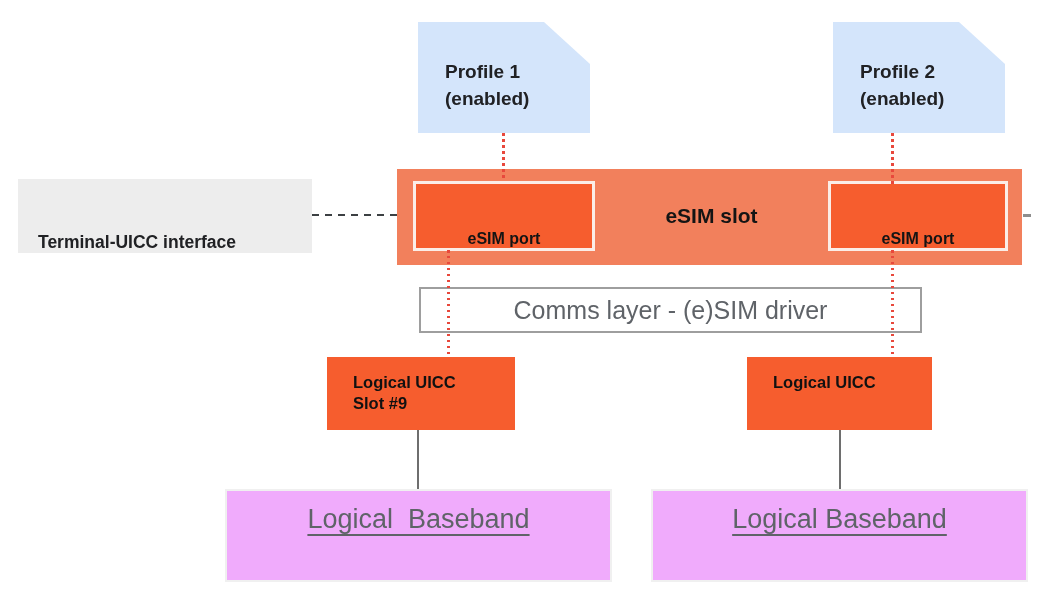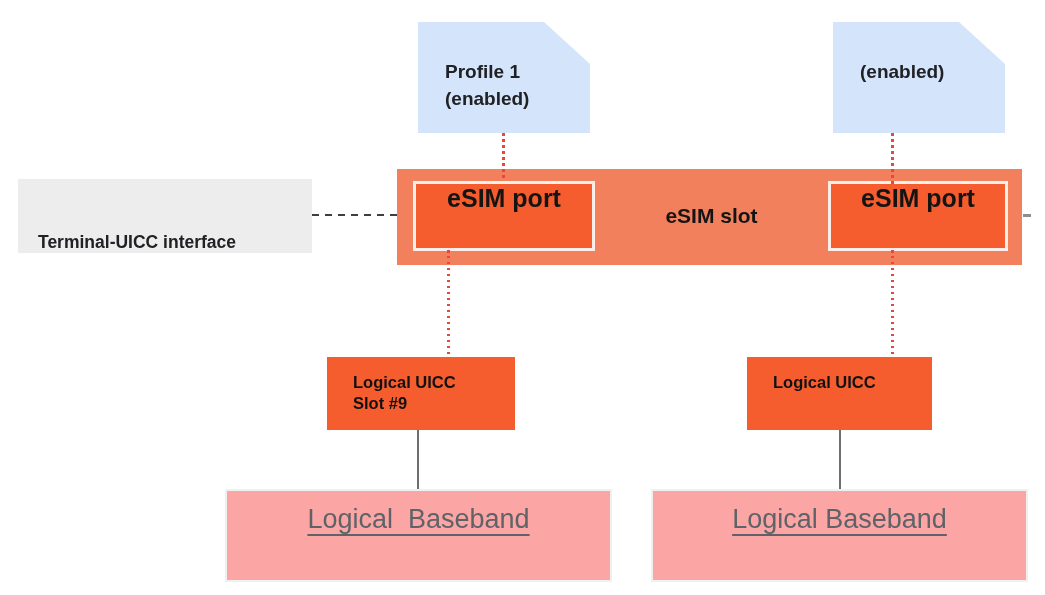--- a/index.html
+++ b/index.html
@@ -41,23 +41,23 @@
   .dash-h-short{
     height:2.5px;
     background:#8E8E8E;
   }
 
   
   .slot-bar{background:#F2805C;}
   .port-box{
     background:#F65D2E;
     border:3px solid #FBEDE7;
-    display:flex;align-items:flex-start;justify-content:center;
+    display:flex;align-items:flex-end;justify-content:center;
     color:#141414;
-    font-size:25px;font-weight:700;
+    font-size:16px;font-weight:700;
   }
   .slot-label{
     color:#141414;
     font-size:21px;font-weight:700;
     text-align:center;
   }
 
   
   .comms-box{
     background:#ffffff;
@@ -71,21 +71,21 @@
   
   .uicc-box{
     background:#F65D2E;
     color:#111111;
     font-size:16.5px;font-weight:700;line-height:21px;
     padding:15px 0 0 26px;
   }
 
   
   .baseband-box{
-    background:#fca5a5;
+    background:#f0abfc;
     border:2px solid #F0F0F0;
     display:flex;justify-content:center;
     padding-top:13px;
   }
   .baseband-label{
     color:#5F6368;
     font-size:27px;
     text-decoration:underline;
     text-underline-offset:6px;
     text-decoration-thickness:2px;
@@ -109,20 +109,21 @@
 <body>
 
 <div id="stage">
 
   <div class="abs profile-card" style="left:418px;top:22px;width:172px;height:111px;">
     <div>Profile 1</div>
     <div>(enabled)</div>
   </div>
 
   <div class="abs profile-card" style="left:833px;top:22px;width:172px;height:111px;">
+    <div>Profile 2</div>
     <div>(enabled)</div>
   </div>
 
   <div class="abs iface-box" style="left:18px;top:179px;width:294px;height:74px;">
     <span>Terminal-UICC interface</span>
   </div>
 
   <div class="abs dash-h" style="left:312px;top:214px;width:85px;"></div>
 
   <div class="abs dash-h-short" style="left:1023px;top:214px;width:8px;"></div>
@@ -132,20 +133,23 @@
   <div class="abs port-box" style="left:413px;top:181px;width:182px;height:70px;">
     <span>eSIM port</span>
   </div>
 
   <div class="abs port-box" style="left:828px;top:181px;width:180px;height:70px;">
     <span>eSIM port</span>
   </div>
 
   <div class="abs slot-label" style="left:595px;top:204px;width:233px;">eSIM slot</div>
 
+  <div class="abs comms-box" style="left:419px;top:287px;width:503px;height:46px;">
+    <span>Comms layer - (e)SIM driver</span>
+  </div>
 
   <div class="abs dot-v" style="left:502px;top:133px;height:48px;"></div>
   <div class="abs dot-v" style="left:891px;top:133px;height:52px;"></div>
   <div class="abs dot-v" style="left:447px;top:250px;height:107px;"></div>
   <div class="abs dot-v" style="left:891px;top:250px;height:107px;"></div>
 
   <div class="abs uicc-box" style="left:327px;top:357px;width:188px;height:73px;">
     <div>Logical UICC</div>
     <div>Slot #9</div>
   </div>

